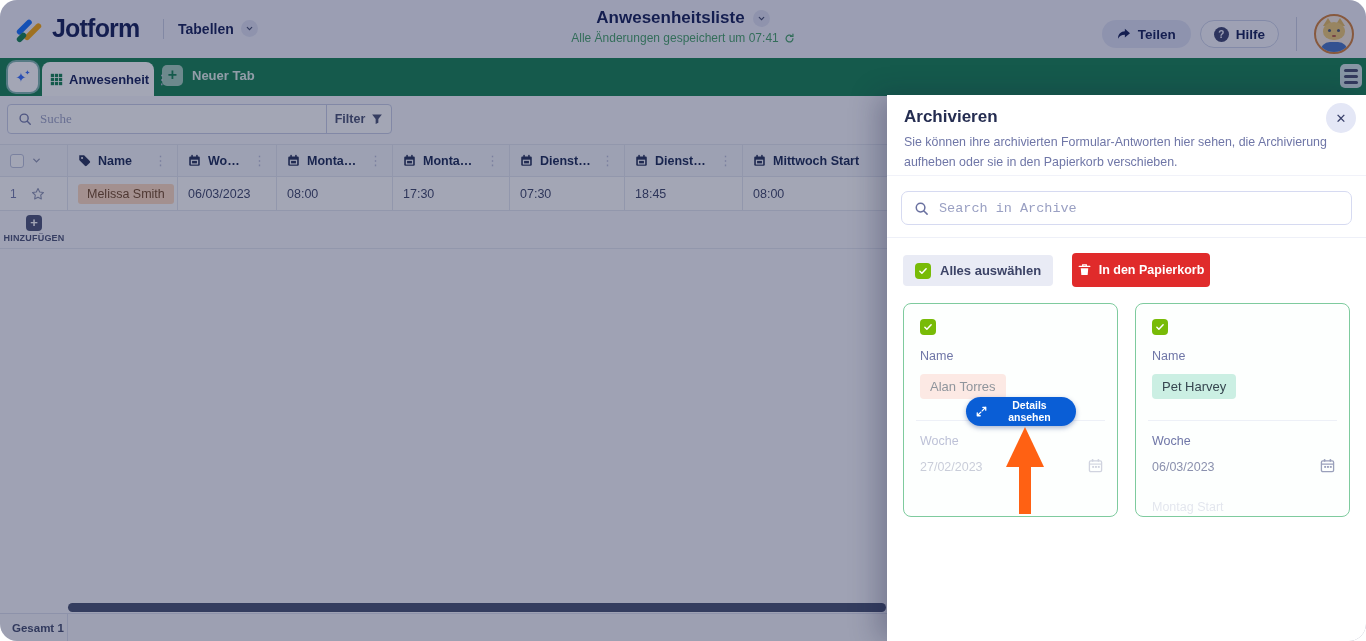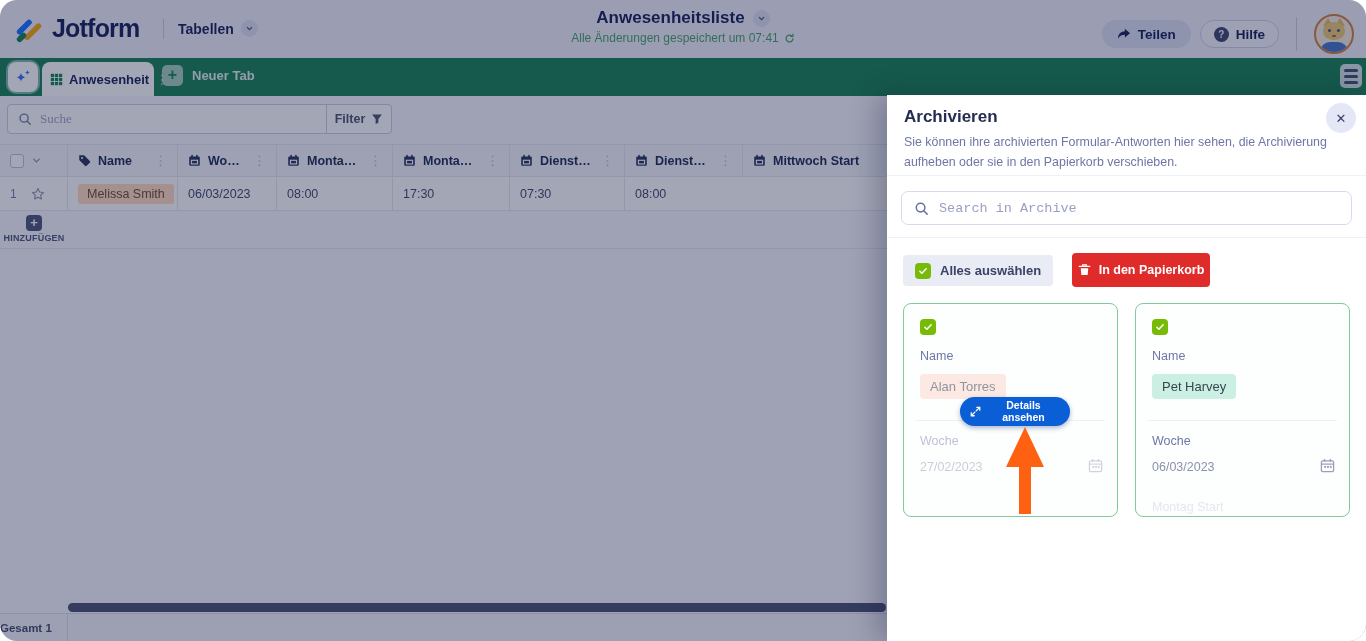--- a/index.html
+++ b/index.html
@@ -69,21 +69,21 @@
   .name-chip { background:#ffd9bd; color:#6e4320; font-size:12.5px; padding:3px 9px; border-radius:3px; }
   .selbox { width:14px; height:14px; border:1px solid #b9bfda; border-radius:3px; background:#fff; }
   .addrow { position:absolute; left:0; top:116px; width:1366px; height:37px; border-bottom:1px solid #e2e5f0; }
   .addrow .stack { width:68px; display:flex; flex-direction:column; align-items:center; padding-top:3px; }
   .addbtn { width:16px; height:16px; border-radius:4px; background:#454d72; color:#fff; font-size:13px; font-weight:700; line-height:14px; text-align:center; border:none; }
   .addlbl { margin-top:2px; font-size:9px; font-weight:700; color:#454d72; letter-spacing:0.2px; }
   .hscrollbar { position:absolute; left:68px; top:507px; width:818px; height:9px; border-radius:5px; background:#414a6b; }
 
   
   .app-footer { position:absolute; left:0; top:613px; width:1366px; height:28px; background:#f4f5fa; border-top:1px solid #d9dcec; display:flex; }
-  .total-cell { width:68px; height:100%; border-right:1px solid #d9dcec; display:flex; align-items:center; font-size:11.5px; font-weight:600; color:#3c4468; }
+  .total-cell { width:68px; height:100%; border-right:1px solid #d9dcec; display:flex; align-items:center; padding-left:12px; font-size:11.5px; font-weight:600; color:#3c4468; }
 
   
   .dim-overlay { position:absolute; inset:0; background:rgba(35,44,78,0.42); z-index:40; }
 
   
   .panel { position:absolute; left:887px; top:95px; width:479px; height:546px; background:#fff; z-index:50; box-shadow:-10px 0 26px rgba(20,25,60,0.28); }
   .p-title { position:absolute; left:17px; top:12px; font-size:17px; font-weight:700; color:#252d51; }
   .p-desc { position:absolute; left:17px; top:37px; width:432px; font-size:12.4px; line-height:20px; color:#6f76a7; }
   .p-close { position:absolute; right:10px; top:8px; width:30px; height:30px; border-radius:50%; background:#e4e7f6; border:none; color:#39406b; font-size:13px; display:flex; align-items:center; justify-content:center; }
   .p-div1 { position:absolute; left:0; top:80px; width:100%; height:1px; background:#f1f2f9; }
@@ -106,21 +106,21 @@
   .chip { position:absolute; left:16px; top:70px; padding:5px 10px; border-radius:4px; font-size:13px; }
   .chip-1 { background:#fce9e4; color:#8f959c; }
   .chip-2 { background:#cbefe3; color:#374650; }
   .c-div { position:absolute; left:12px; right:12px; top:116px; height:1px; background:#edf0f7; }
   .lbl-week { top:130px; }
   .week-val { position:absolute; left:16px; top:156px; font-size:12.5px; color:#8b91ae; }
   .cal-right { position:absolute; right:14px; top:154px; color:#9aa0bb; }
   .faded .lbl-week, .faded .week-val, .faded .cal-right { opacity:0.45; }
   .ghost-field { position:absolute; left:16px; top:196px; font-size:12.5px; color:#6f76a7; opacity:0.18; }
 
-  .tooltip { position:absolute; left:56px; top:93px; width:110px; height:29px; background:#0a5ed6; border-radius:15px; display:flex; align-items:center; gap:4px; padding:0 9px; z-index:3; box-shadow:0 2px 5px rgba(10,40,120,0.35); }
+  .tooltip { position:absolute; left:62px; top:93px; width:110px; height:29px; background:#0a5ed6; border-radius:15px; display:flex; align-items:center; gap:4px; padding:0 9px; z-index:3; box-shadow:0 2px 5px rgba(10,40,120,0.35); }
   .tooltip .txt { flex:1; color:#fff; font-size:10.5px; font-weight:700; line-height:11.5px; text-align:center; }
   .arrow-head { position:absolute; left:102px; top:123px; width:0; height:0; border-left:19px solid transparent; border-right:19px solid transparent; border-bottom:40px solid #ff6113; z-index:4; }
   .arrow-shaft { position:absolute; left:115px; top:160px; width:12px; height:50px; background:#ff6113; z-index:4; }
 
   .ic { display:inline-block; flex:none; }
 </style>
 </head>
 <body>
 
 <div class="screen">
@@ -332,20 +332,23 @@
             <span class="d-val">06/03/2023</span>
           </div>
         <div class="g-cell c-2">
             <span class="d-val">08:00</span>
           </div>
         <div class="g-cell c-3">
             <span class="d-val">17:30</span>
           </div>
         <div class="g-cell c-4">
             <span class="d-val">07:30</span>
+          </div>
+        <div class="g-cell c-5">
+            <span class="d-val">18:45</span>
           </div>
         <div class="g-cell c-6">
             <span class="d-val">08:00</span>
           </div>
       </div>
     </div>
 
     <div class="addrow">
       <div class="stack">
         <button class="addbtn">+</button>

